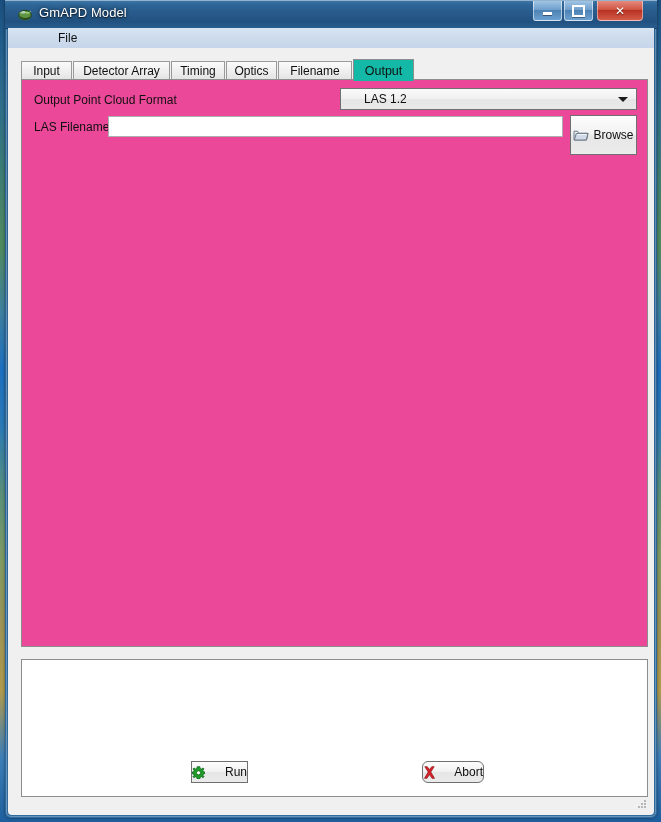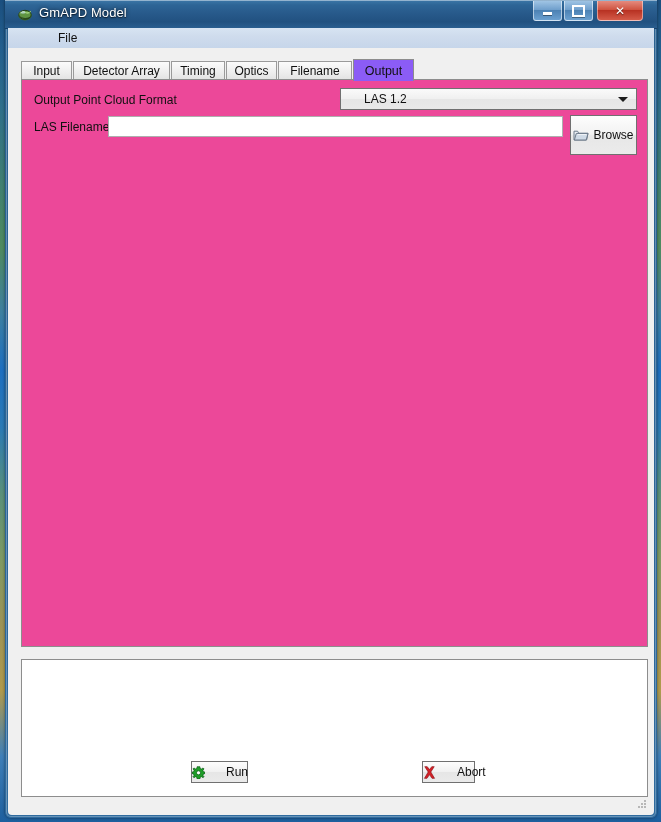--- a/index.html
+++ b/index.html
@@ -167,21 +167,21 @@
     font-size: 12px;
     color: #101010;
     display: flex;
     align-items: center;
     justify-content: center;
     cursor: default;
   }
   .tab.active {
     top: 0;
     height: 22px;
-    background: #8b5cf6;
+    background: #14b8a6;
     border-color: #8d8d8d;
     z-index: 4;
     font-size: 12.5px;
   }
 
   
   #tabpanel {
     position: absolute;
     left: 13px; top: 31px;
     width: 627px; height: 568px;
@@ -279,27 +279,27 @@
   .action-btn {
     position: absolute;
     top: 713px;
     height: 22px;
     box-sizing: border-box;
     background: linear-gradient(to bottom, #fdfdfd 0%, #f1f1f1 48%, #e6e6e6 52%, #eaeaea 100%);
     border: 1px solid #707070;
     display: flex;
     align-items: center;
     justify-content: space-between;
-    gap: 21px;
+    gap: 9px;
     font-size: 12px;
     color: #101010;
     cursor: default;
   }
   #btn-run { left: 183px; width: 57px; }
-  #btn-abort { left: 414px; width: 53px; }
+  #btn-abort { left: 414px; width: 62px; border-radius: 6px; }
 
   
   #resize-grip {
     position: absolute;
     right: 6px; bottom: 5px;
     width: 12px; height: 12px;
     opacity: .55;
   }
 
   .icon-svg { display: block; }

